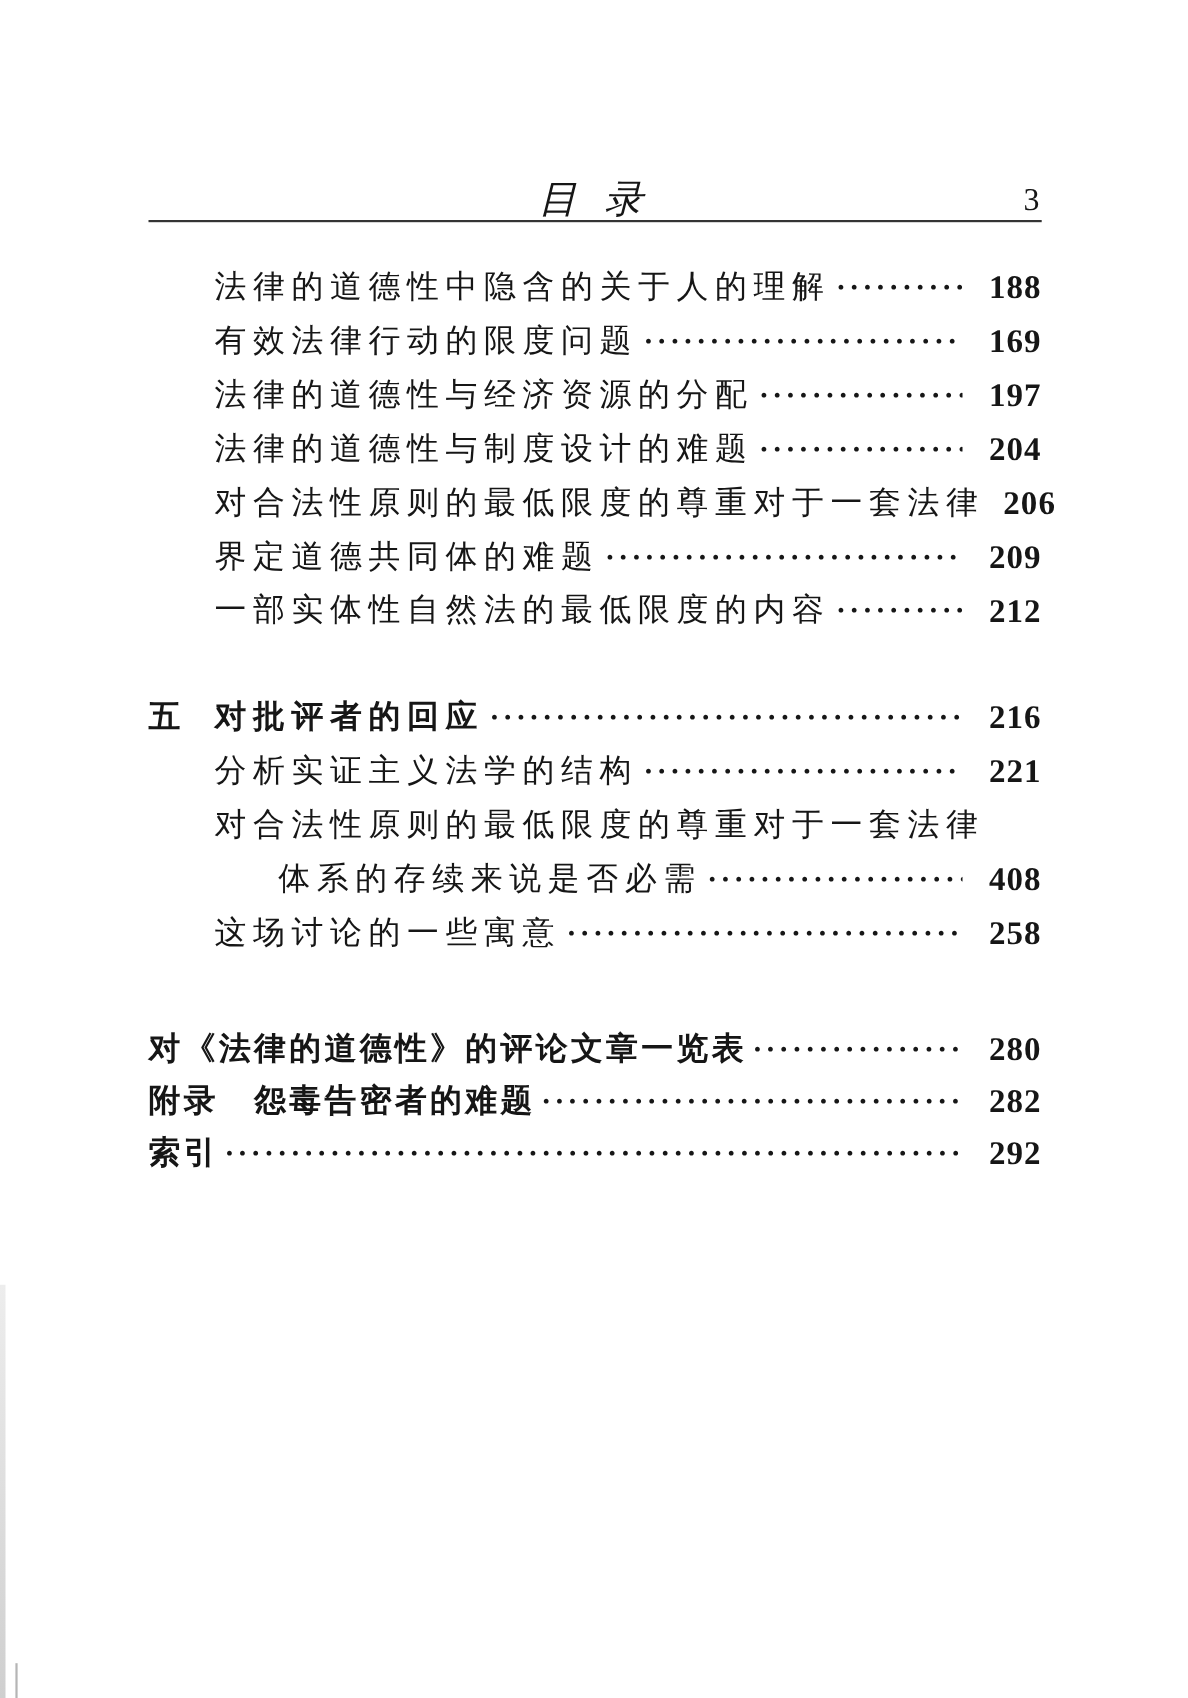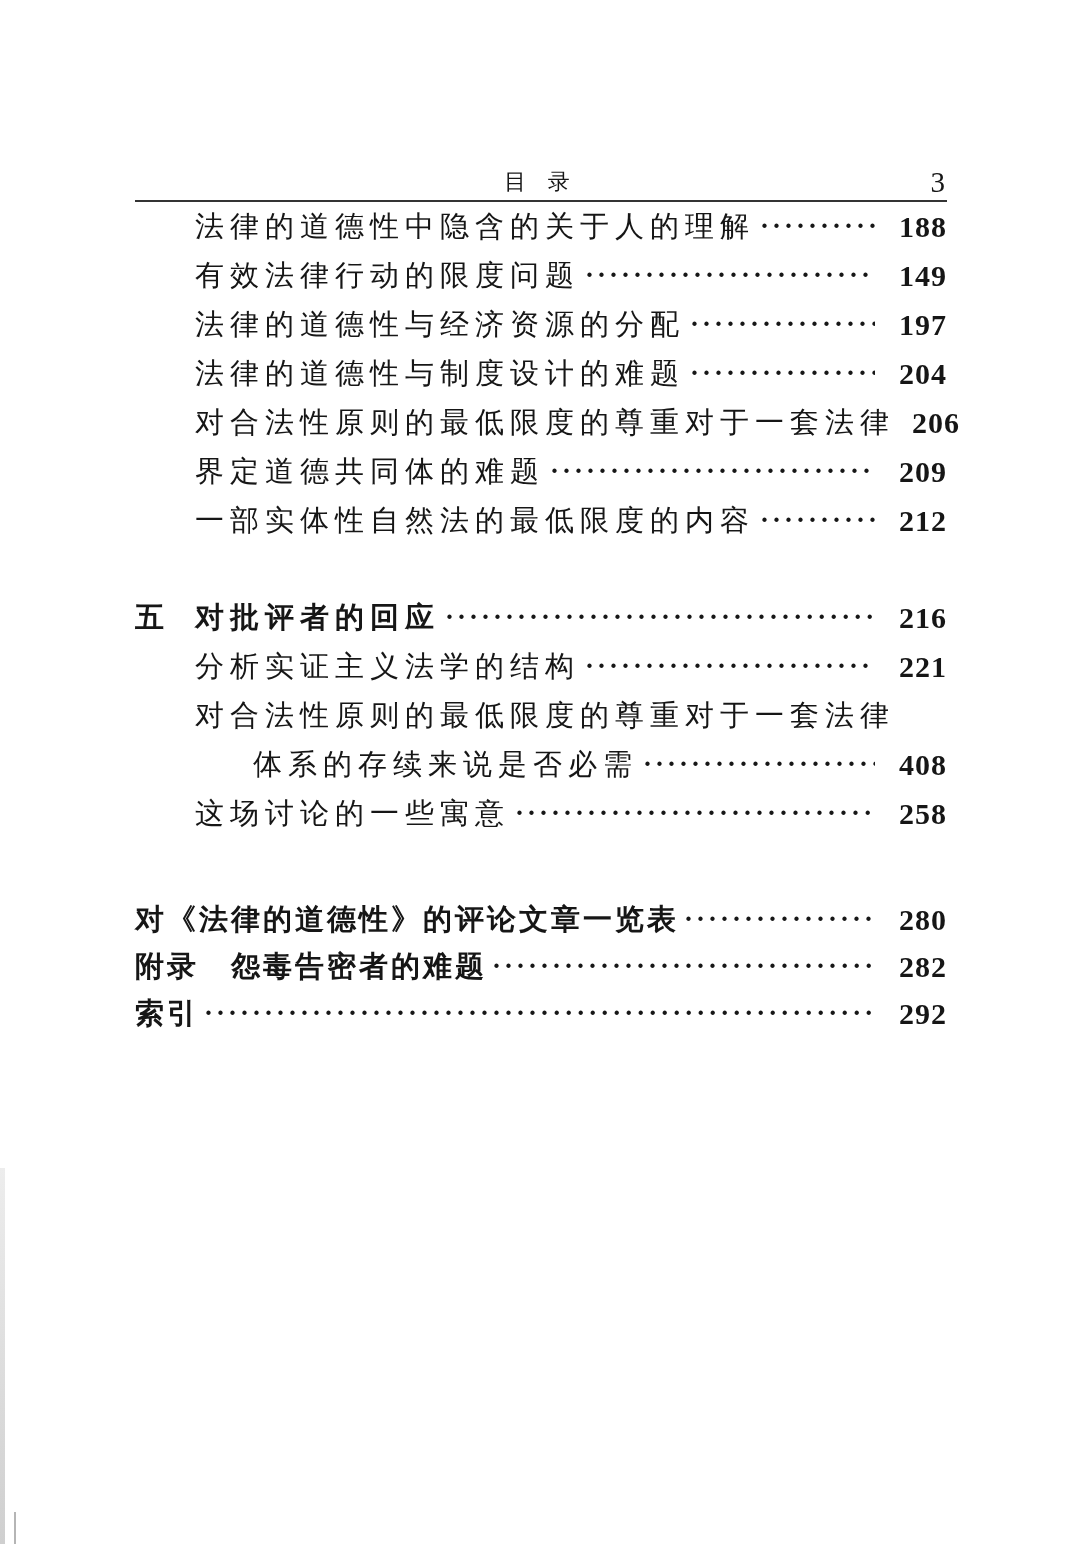--- a/index.html
+++ b/index.html
@@ -22,34 +22,35 @@
   .header {
     position: relative;
     margin-top: 164px;
     height: 36px;
     border-bottom: 2px solid #343434;
   }
   .header-title {
     position: absolute;
     left: 50%;
     transform: translateX(-50%);
-    font-size: 22px;
+    font-size: 35px;
     line-height: 36px;
     letter-spacing: 8px;
     white-space: pre;
+    font-style: italic;
   }
   .header-page {
     position: absolute;
     right: 2px;
     top: 0;
     font-size: 29px;
     line-height: 36px;
   }
   
-  .toc { margin-top: 0; }
+  .toc { margin-top: 35px; }
   .row {
     display: flex;
     align-items: center;
     height: 49px;
     font-size: 29px;
     line-height: 49px;
     white-space: nowrap;
   }
   .row .title { letter-spacing: 6px; }
   .row.sub  { padding-left: 60px; }
@@ -115,21 +116,21 @@
 
       <div class="row sub">
         <span class="title">法律的道德性中隐含的关于人的理解</span>
         <span class="leader">························································································································</span>
         <span class="pagenum">188</span>
       </div>
 
       <div class="row sub">
         <span class="title">有效法律行动的限度问题</span>
         <span class="leader">························································································································</span>
-        <span class="pagenum">149</span>
+        <span class="pagenum">169</span>
       </div>
 
       <div class="row sub">
         <span class="title">法律的道德性与经济资源的分配</span>
         <span class="leader">························································································································</span>
         <span class="pagenum">197</span>
       </div>
 
       <div class="row sub">
         <span class="title">法律的道德性与制度设计的难题</span>

